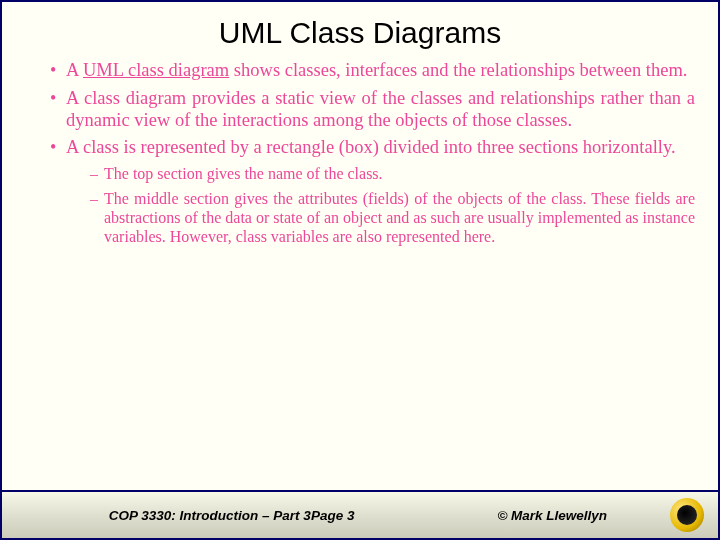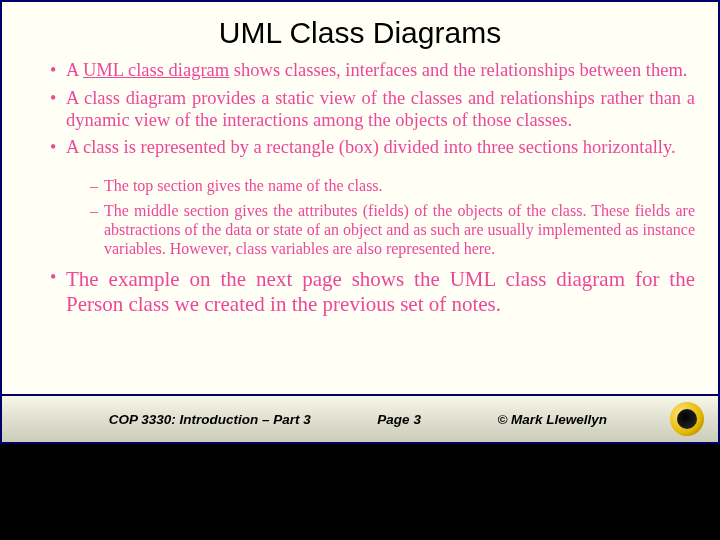--- a/index.html
+++ b/index.html
@@ -3,21 +3,21 @@
 <meta charset="utf-8">
 <style>
   * { margin: 0; padding: 0; box-sizing: border-box; }
   html, body { width: 720px; height: 540px; overflow: hidden; }
   body {
     font-family: "Times New Roman", Times, serif;
     background: #000;
   }
   .slide {
     width: 720px;
-    height: 444px;
+    height: 540px;
     background: #fffff5;
     border: 2px solid #000066;
     position: relative;
     display: flex;
     flex-direction: column;
   }
   .title {
     text-align: center;
     font-family: Arial, Helvetica, sans-serif;
     font-size: 30px;
@@ -45,21 +45,21 @@
   ul.level1 > li::before {
     content: "•";
     position: absolute;
     left: 0;
     top: 0;
     font-size: 18px;
   }
   ul.level2 {
     list-style: none;
     padding-left: 24px;
-    margin-top: 18px;
+    margin-top: 6px;
   }
   ul.level2 > li {
     position: relative;
     font-size: 16px;
     line-height: 1.18;
     text-align: justify;
     margin-bottom: 6px;
     padding-left: 14px;
   }
   ul.level2 > li::before {
@@ -85,21 +85,20 @@
     flex: 1.4;
     text-align: right;
     font-family: Arial, sans-serif;
     font-size: 13.5px;
     font-weight: bold;
     font-style: italic;
     color: #000;
   }
   .footer-mid {
     flex: 0.8;
-    text-align: center;
     font-family: Arial, sans-serif;
     font-size: 13.5px;
     font-weight: bold;
     font-style: italic;
     color: #000;
   }
   .footer-right {
     flex: 1;
     text-align: left;
     font-family: Arial, sans-serif;
@@ -141,21 +140,20 @@
         <span>A </span><span class="underline">UML class diagram</span><span> shows classes, interfaces and the relationships between them.</span>
       </li>
       <li>A class diagram provides a static view of the classes and relationships rather than a dynamic view of the interactions among the objects of those classes.</li>
       <li>
         <span>A class is represented by a rectangle (box) divided into three sections horizontally.</span>
         <ul class="level2">
           <li>The top section gives the name of the class.</li>
           <li>The middle section gives the attributes (fields) of the objects of the class. These fields are abstractions of the data or state of an object and as such are usually implemented as instance variables.  However, class variables are also represented here.</li>
         </ul>
       </li>
-      <li class="last-bullet">The example on the next page shows the UML class diagram for the Person class we created in the previous set of notes.</li>
     </ul>
   </div>
 
   <div class="footer">
     <div class="footer-left">COP 3330: Introduction – Part 3</div>
     <div class="footer-mid">Page 3</div>
     <div class="footer-right">© Mark Llewellyn</div>
     <div class="logo">
       <div class="logo-inner"></div>
     </div>

